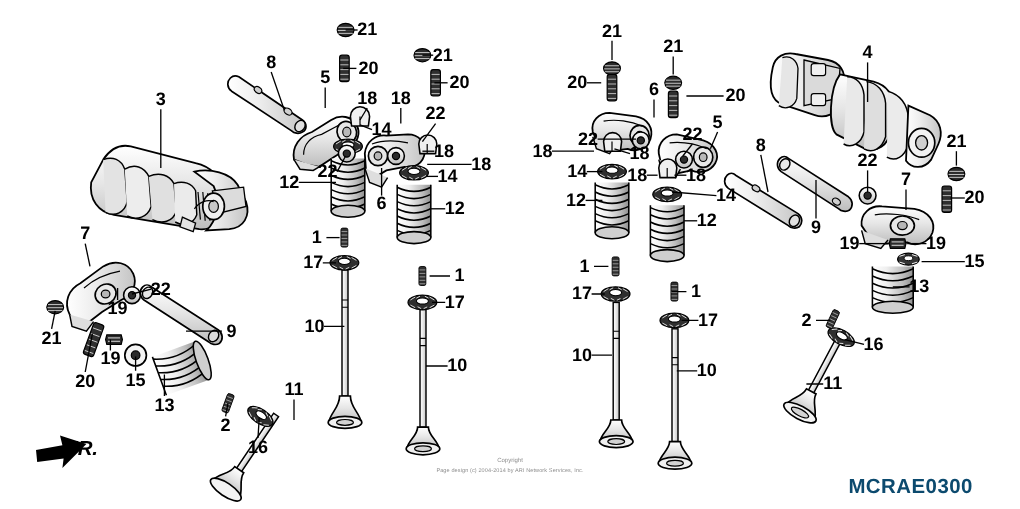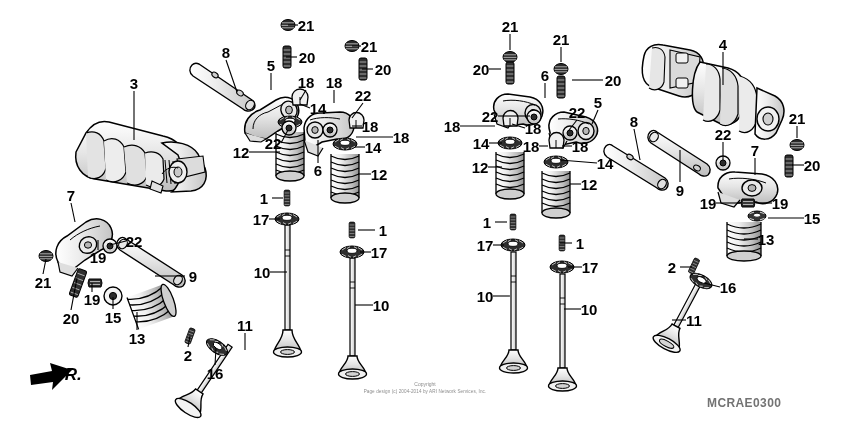--- a/index.html
+++ b/index.html
@@ -3,22 +3,22 @@
 <meta charset="utf-8">
 <style>
   html,body{margin:0;padding:0;background:#ffffff;}
   body{width:850px;height:424px;overflow:hidden;
        font-family:"Liberation Sans","DejaVu Sans",sans-serif;}
   #sheet{position:relative;width:850px;height:424px;background:#fff;}
   #art{position:absolute;left:0;top:0;width:850px;height:424px;}
   .lbl{position:absolute;font-family:"Liberation Sans","DejaVu Sans",sans-serif;
        font-size:15px;font-weight:700;color:#000;line-height:1;
        white-space:nowrap;transform:translate(-50%,-50%);}
-  .partno{position:absolute;font-size:12px;font-weight:700;letter-spacing:.4px;
-          color:#737373;white-space:nowrap;}
+  .partno{position:absolute;font-size:17px;font-weight:700;letter-spacing:.4px;
+          color:#0c4a6e;white-space:nowrap;}
   .copy{position:absolute;font-size:5px;color:#8d8d8d;white-space:nowrap;
         text-align:center;transform:translateX(-50%);line-height:1.5;}
   .copy .c2{font-size:4.6px;letter-spacing:.1px;}
 </style>
 </head>
 <body>
 
 <div id="sheet">
 
   <svg id="art" viewBox="0 0 850 424">

